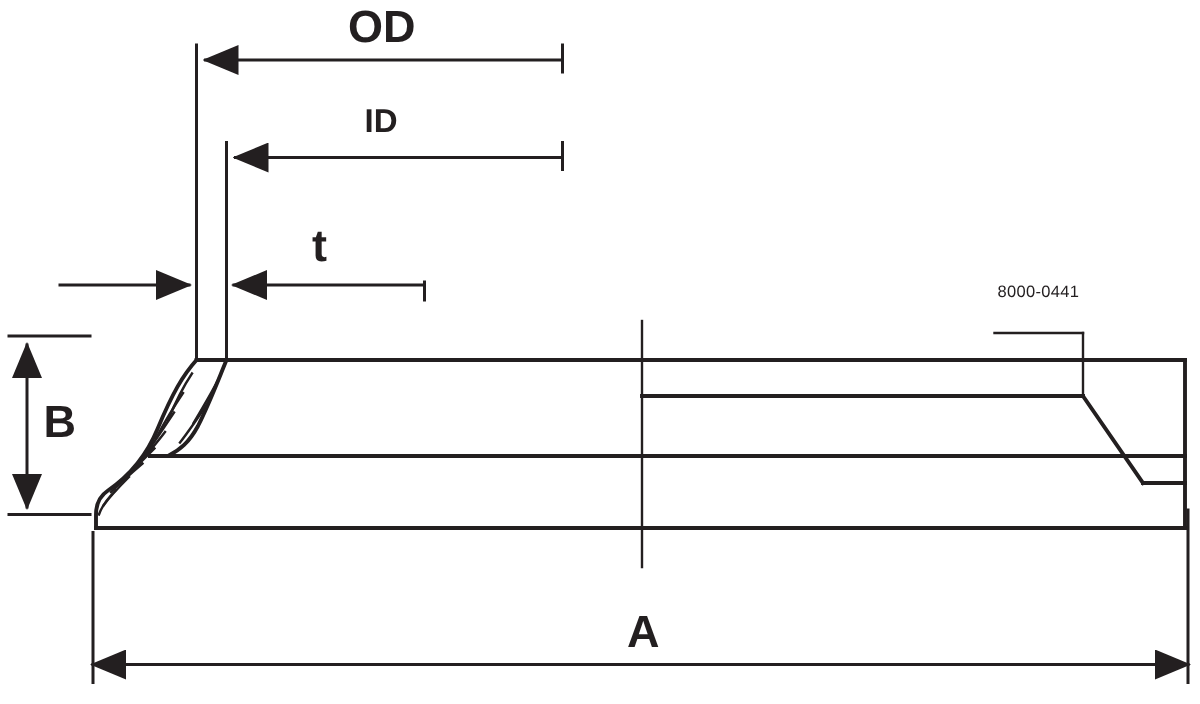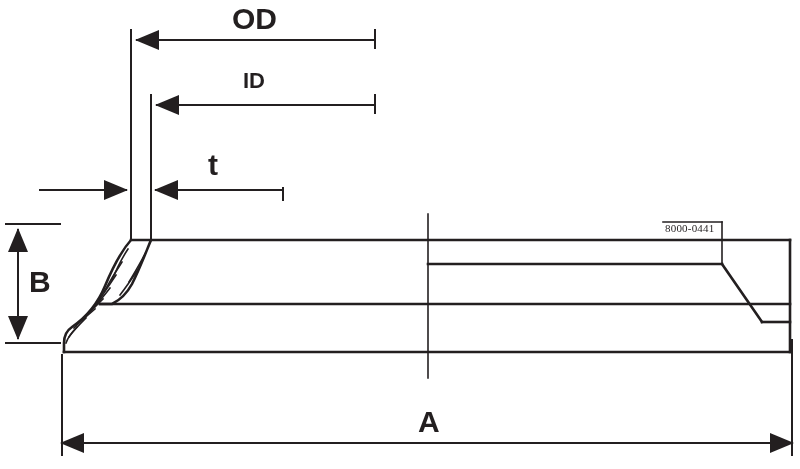--- a/index.html
+++ b/index.html
@@ -32,23 +32,23 @@
     user-select: none;
   }
   .label-od { left: 232px; top: 4px;  font-size: 30px; }
   .label-id { left: 243px; top: 70px; font-size: 22px; }
   .label-t  { left: 208px; top: 150px; font-size: 30px; }
   .label-b  { left: 29px;  top: 267px; font-size: 30px; }
   .label-a  { left: 418px; top: 407px; font-size: 30px; }
   .part-number {
     position: absolute;
     left: 665px;
-    top: 222px;
+    top: 189px;
     font-size: 11px;
-    font-family: Liberation Serif, serif;
+    font-family: Liberation Sans, sans-serif;
     color: #231f20;
     letter-spacing: 0.2px;
     white-space: nowrap;
     user-select: none;
   }
 </style>
 </head>
 <body>
 
 <div id="stage">

